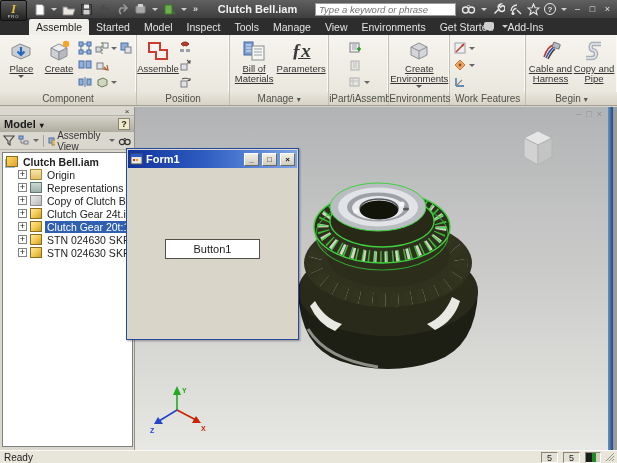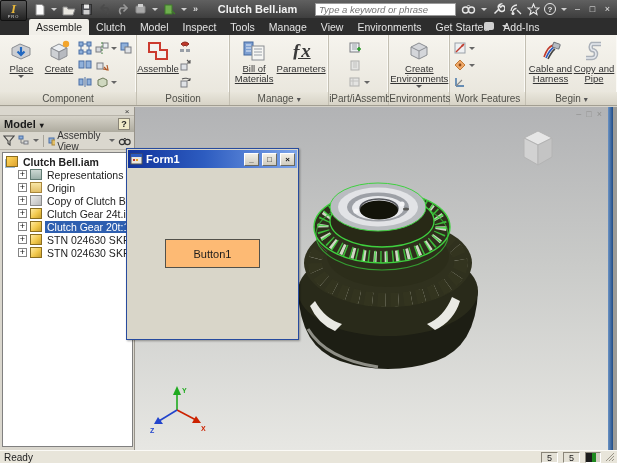--- a/index.html
+++ b/index.html
@@ -116,22 +116,22 @@
   
   .form { position:absolute; left:126px; top:148px; width:173px; height:192px;
     background:#d9d6c9; border:1px solid #274b9e; box-shadow:1px 1px 2px rgba(0,0,0,.35); z-index:30; }
   .form-tb { height:18px; margin:1px; background:linear-gradient(90deg,#11339b 0%,#2d5cc0 45%,#7da5ea 100%);
     display:flex; align-items:center; gap:3px; padding:0 2px; }
   .form-title { color:#fff; font-weight:bold; font-size:11px; flex:1; }
   .fbtn { width:15px; height:13px; background:linear-gradient(#f2efe6,#cfccc0);
     border:1px solid; border-color:#fff #6a6a60 #6a6a60 #fff; font-size:8px; line-height:11px;
     text-align:center; color:#111; font-weight:bold; }
   .form-body { position:absolute; left:2px; right:2px; top:20px; bottom:2px; background:#d9d6c9; }
-  .form-button { position:absolute; left:36px; top:70px; width:95px; height:29px;
-    background:#fdba74; border:1px solid #52514a; font-size:11px; color:#1c1c1c;
+  .form-button { position:absolute; left:36px; top:70px; width:95px; height:20px;
+    background:#ffffff; border:1px solid #52514a; font-size:11px; color:#1c1c1c;
     display:flex; align-items:center; justify-content:center;
     font-family:"Liberation Sans", sans-serif; }
 
   
   .statusbar { position:absolute; bottom:0; left:0; right:0; height:13px; background:#e8e5da;
     border-top:1px solid #fbfaf6; display:flex; align-items:center; font-size:10px;
     color:#222; padding:0 2px 0 4px; z-index:11; }
   .sb-msg { flex:1; }
   .sb-box { width:17px; height:11px; border:1px solid; border-color:#8a8578 #fff #fff #8a8578;
     text-align:center; font-size:9px; line-height:10px; margin-left:5px; background:#e4e1d6; }
@@ -232,21 +232,21 @@
     <span class="winbtn">–</span>
     <span class="winbtn">□</span>
     <span class="winbtn">×</span>
   </div>
 </div>
 
 <div class="tabbar">
 
     <div class="tab active">Assemble</div>
 
-    <div class="tab">Clutch</div>
+    <div class="tab">Started</div>
 
     <div class="tab">Model</div>
 
     <div class="tab">Inspect</div>
 
     <div class="tab">Tools</div>
 
     <div class="tab">Manage</div>
 
     <div class="tab">View</div>
@@ -562,28 +562,28 @@
   <div class="tree">
 
       <div class="tree-row bold root">
 
         <span class="ic ic-assembly"></span>
         <span class="tlabel">Clutch Bell.iam</span>
       </div>
 
       <div class="tree-row">
         <span class="expander"></span>
+        <span class="ic ic-folder"></span>
+        <span class="tlabel">Origin</span>
+      </div>
+
+      <div class="tree-row">
+        <span class="expander"></span>
         <span class="ic ic-representations"></span>
         <span class="tlabel">Representations</span>
-      </div>
-
-      <div class="tree-row">
-        <span class="expander"></span>
-        <span class="ic ic-folder"></span>
-        <span class="tlabel">Origin</span>
       </div>
 
       <div class="tree-row">
         <span class="expander"></span>
         <span class="ic ic-ghost"></span>
         <span class="tlabel">Copy of Clutch Bell:1</span>
       </div>
 
       <div class="tree-row">
         <span class="expander"></span>

